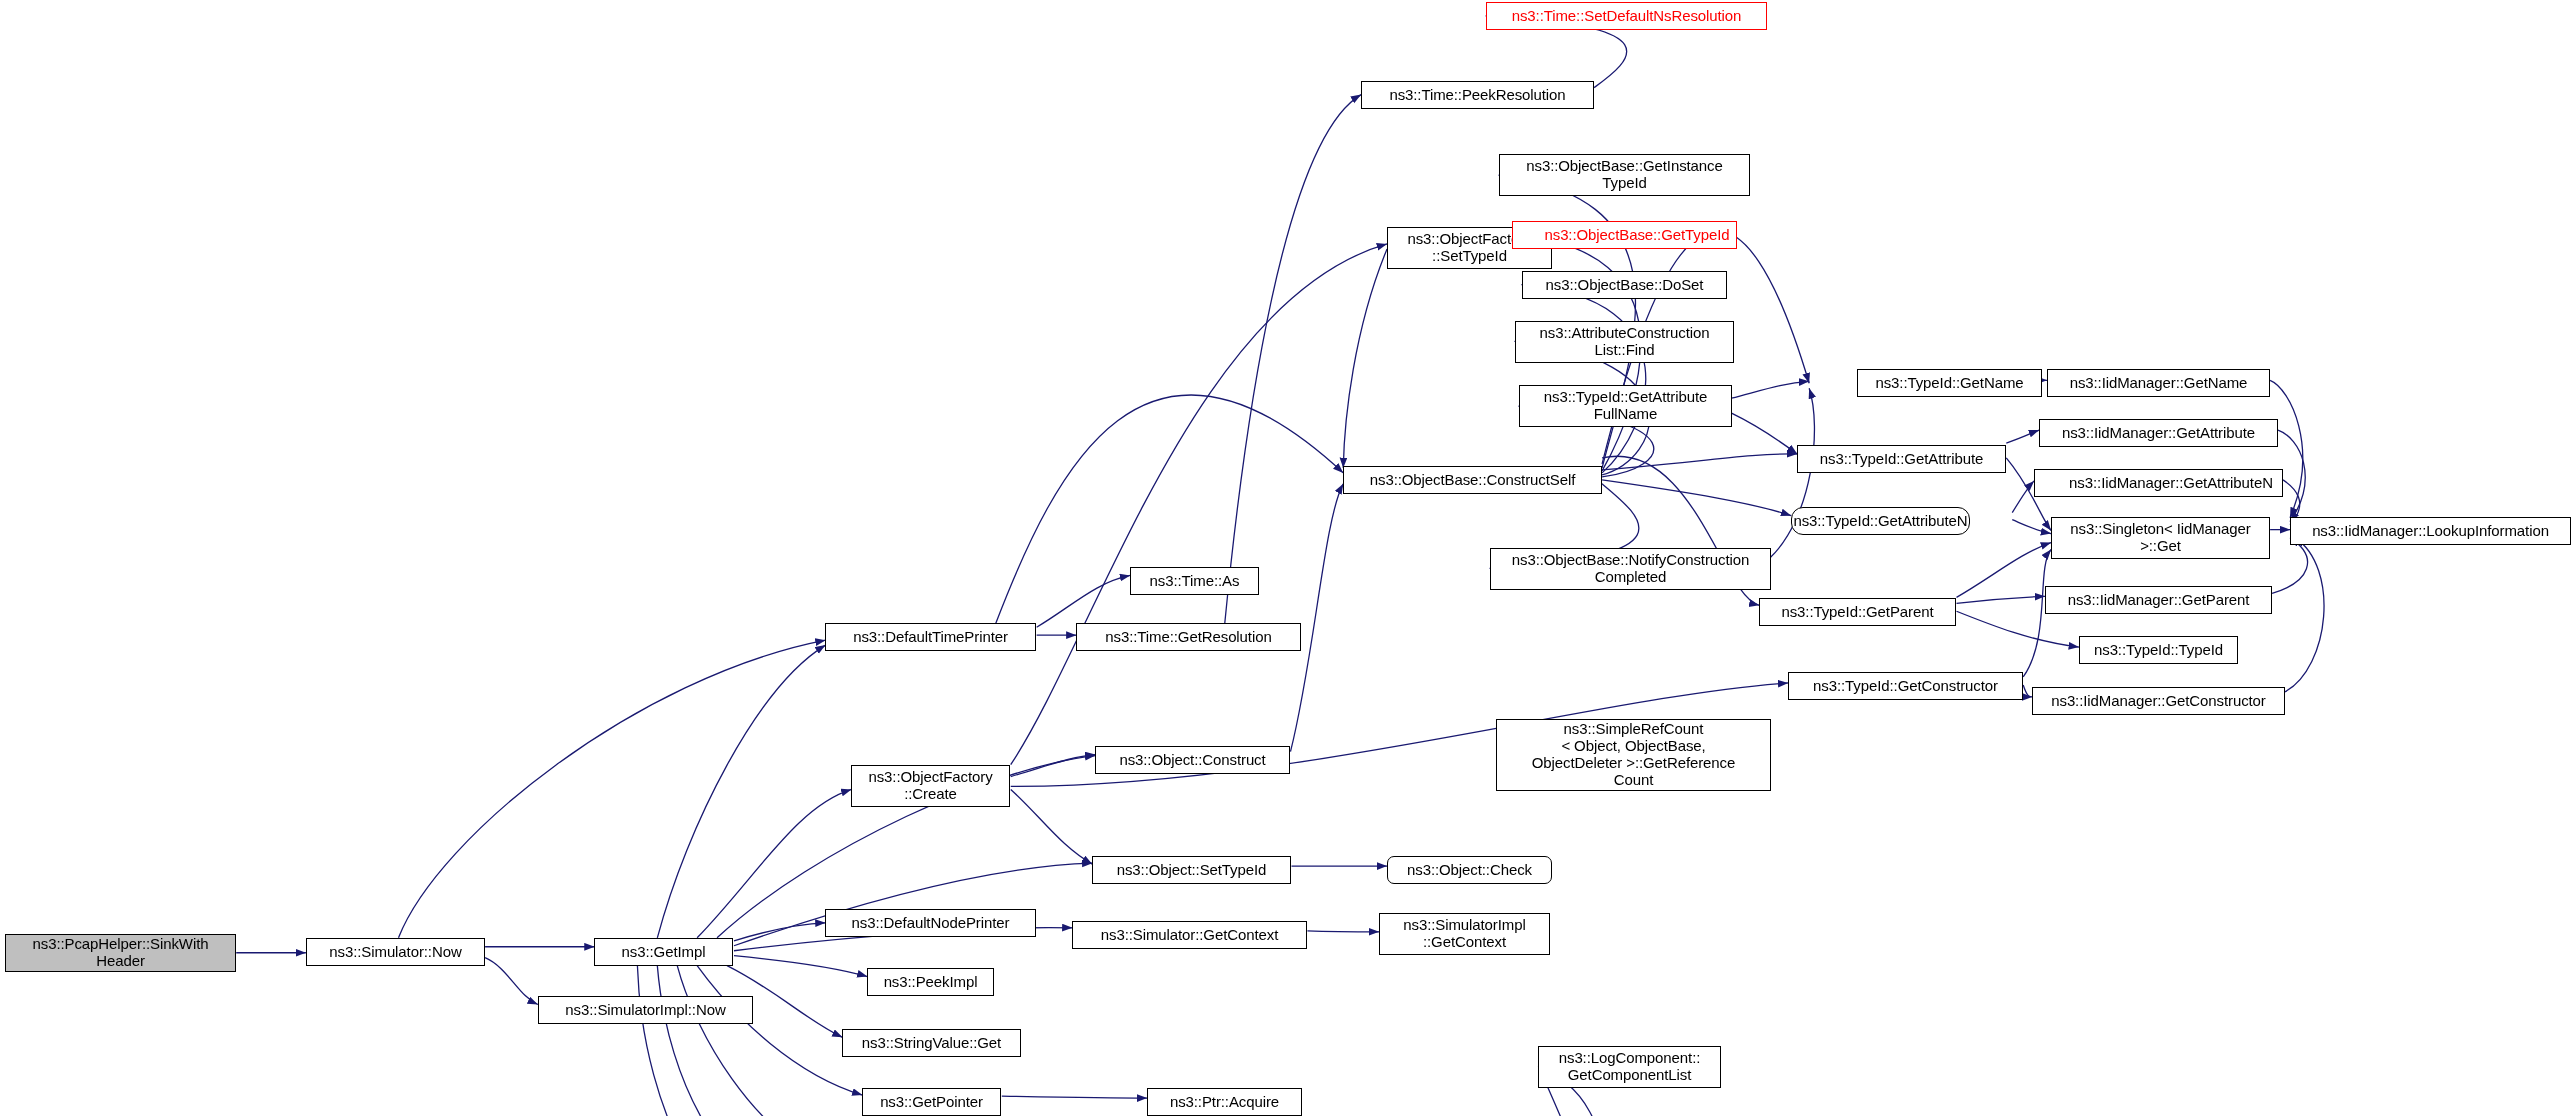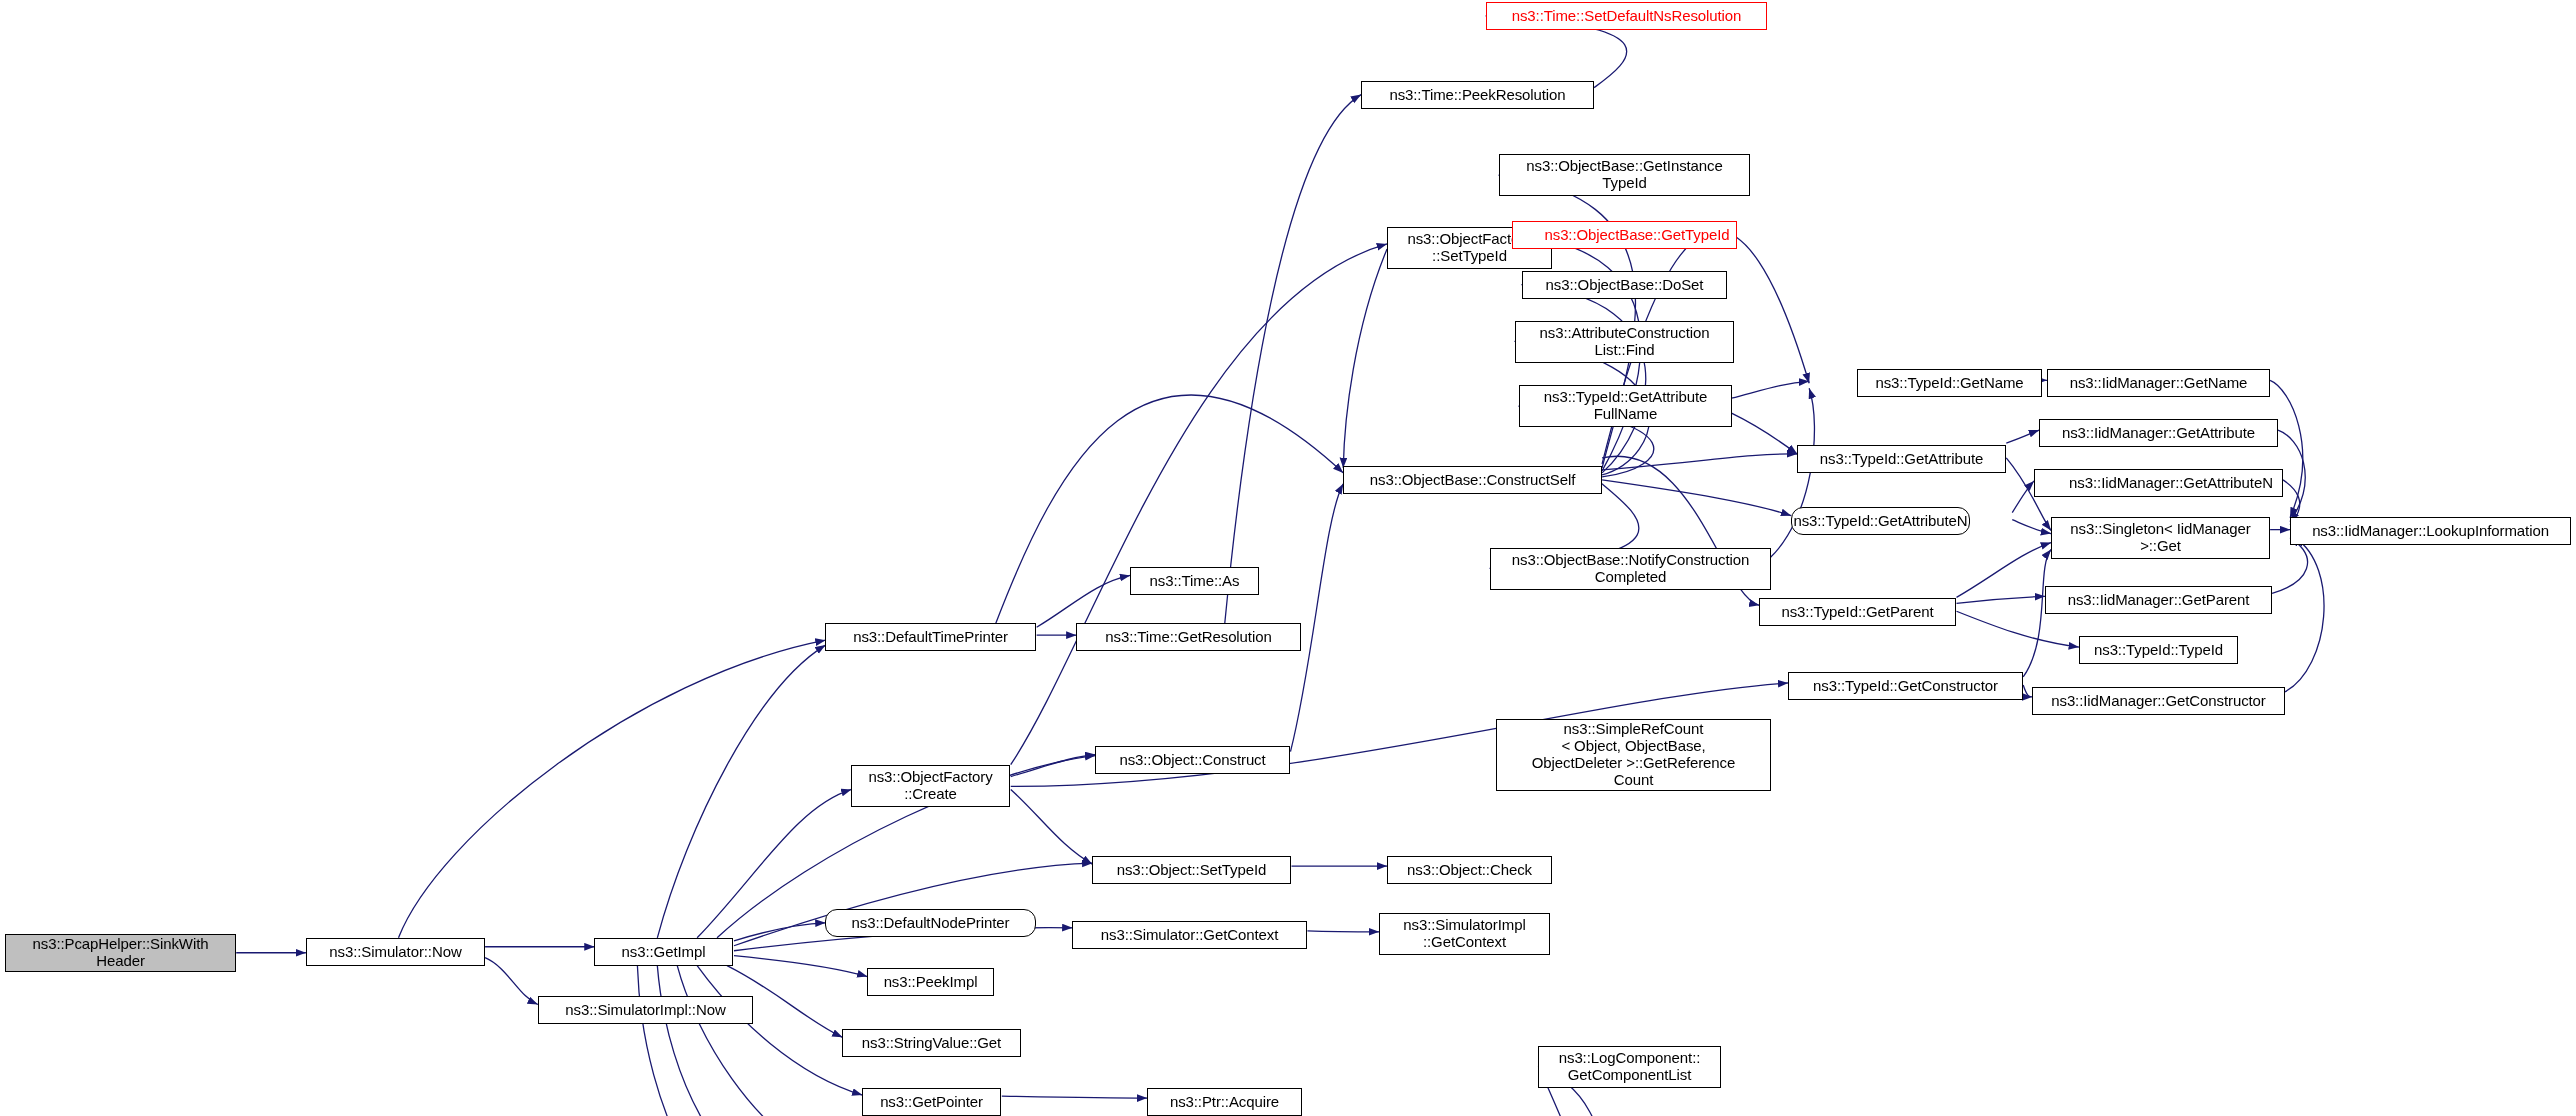--- a/index.html
+++ b/index.html
@@ -128,35 +128,35 @@
   </svg>
   <div id="nodes">
       <div class="node root" style="left: 5px; top: 934px; width: 231px; height: 38px;">ns3::PcapHelper::SinkWith
 Header</div>
       <div class="node" style="left: 306px; top: 938px; width: 179px; height: 28px;">ns3::Simulator::Now</div>
       <div class="node" style="left: 594px; top: 938px; width: 139px; height: 28px;">ns3::GetImpl</div>
       <div class="node" style="left: 538px; top: 996px; width: 215px; height: 28px;">ns3::SimulatorImpl::Now</div>
       <div class="node" style="left: 825px; top: 623px; width: 211px; height: 28px;">ns3::DefaultTimePrinter</div>
       <div class="node" style="left: 851px; top: 765px; width: 159px; height: 42px;">ns3::ObjectFactory
 ::Create</div>
-      <div class="node" style="left: 825px; top: 909px; width: 211px; height: 28px; border-radius: 12px;">ns3::DefaultNodePrinter</div>
+      <div class="node" style="left: 825px; top: 909px; width: 211px; height: 28px;">ns3::DefaultNodePrinter</div>
       <div class="node" style="left: 867px; top: 968px; width: 127px; height: 28px;">ns3::PeekImpl</div>
       <div class="node" style="left: 842px; top: 1029px; width: 179px; height: 28px;">ns3::StringValue::Get</div>
       <div class="node" style="left: 862px; top: 1088px; width: 139px; height: 28px;">ns3::GetPointer</div>
       <div class="node" style="left: 1130px; top: 567px; width: 129px; height: 28px;">ns3::Time::As</div>
       <div class="node" style="left: 1076px; top: 623px; width: 225px; height: 28px;">ns3::Time::GetResolution</div>
       <div class="node" style="left: 1095px; top: 746px; width: 195px; height: 28px;">ns3::Object::Construct</div>
       <div class="node" style="left: 1092px; top: 856px; width: 199px; height: 28px;">ns3::Object::SetTypeId</div>
       <div class="node" style="left: 1072px; top: 921px; width: 235px; height: 28px;">ns3::Simulator::GetContext</div>
       <div class="node" style="left: 1147px; top: 1088px; width: 155px; height: 28px;">ns3::Ptr::Acquire</div>
       <div class="node" style="left: 1361px; top: 81px; width: 233px; height: 28px;">ns3::Time::PeekResolution</div>
       <div class="node" style="left: 1387px; top: 227px; width: 165px; height: 42px;">ns3::ObjectFactory
 ::SetTypeId</div>
       <div class="node" style="left: 1343px; top: 466px; width: 259px; height: 28px;">ns3::ObjectBase::ConstructSelf</div>
-      <div class="node" style="left: 1387px; top: 856px; width: 165px; height: 28px;">ns3::Object::Check</div>
+      <div class="node" style="left: 1387px; top: 856px; width: 165px; height: 28px; border-radius: 7px;">ns3::Object::Check</div>
       <div class="node" style="left: 1379px; top: 913px; width: 171px; height: 42px;">ns3::SimulatorImpl
 ::GetContext</div>
       <div class="node hot" style="left: 1486px; top: 2px; width: 281px; height: 28px;">ns3::Time::SetDefaultNsResolution</div>
       <div class="node" style="left: 1499px; top: 154px; width: 251px; height: 42px;">ns3::ObjectBase::GetInstance
 TypeId</div>
       <div class="node hot" style="left: 1512px; top: 221px; width: 225px; height: 28px; padding-left: 28px;">ns3::ObjectBase::GetTypeId</div>
       <div class="node" style="left: 1522px; top: 271px; width: 205px; height: 28px;">ns3::ObjectBase::DoSet</div>
       <div class="node" style="left: 1515px; top: 321px; width: 219px; height: 42px;">ns3::AttributeConstruction
 List::Find</div>
       <div class="node" style="left: 1519px; top: 385px; width: 213px; height: 42px;">ns3::TypeId::GetAttribute

